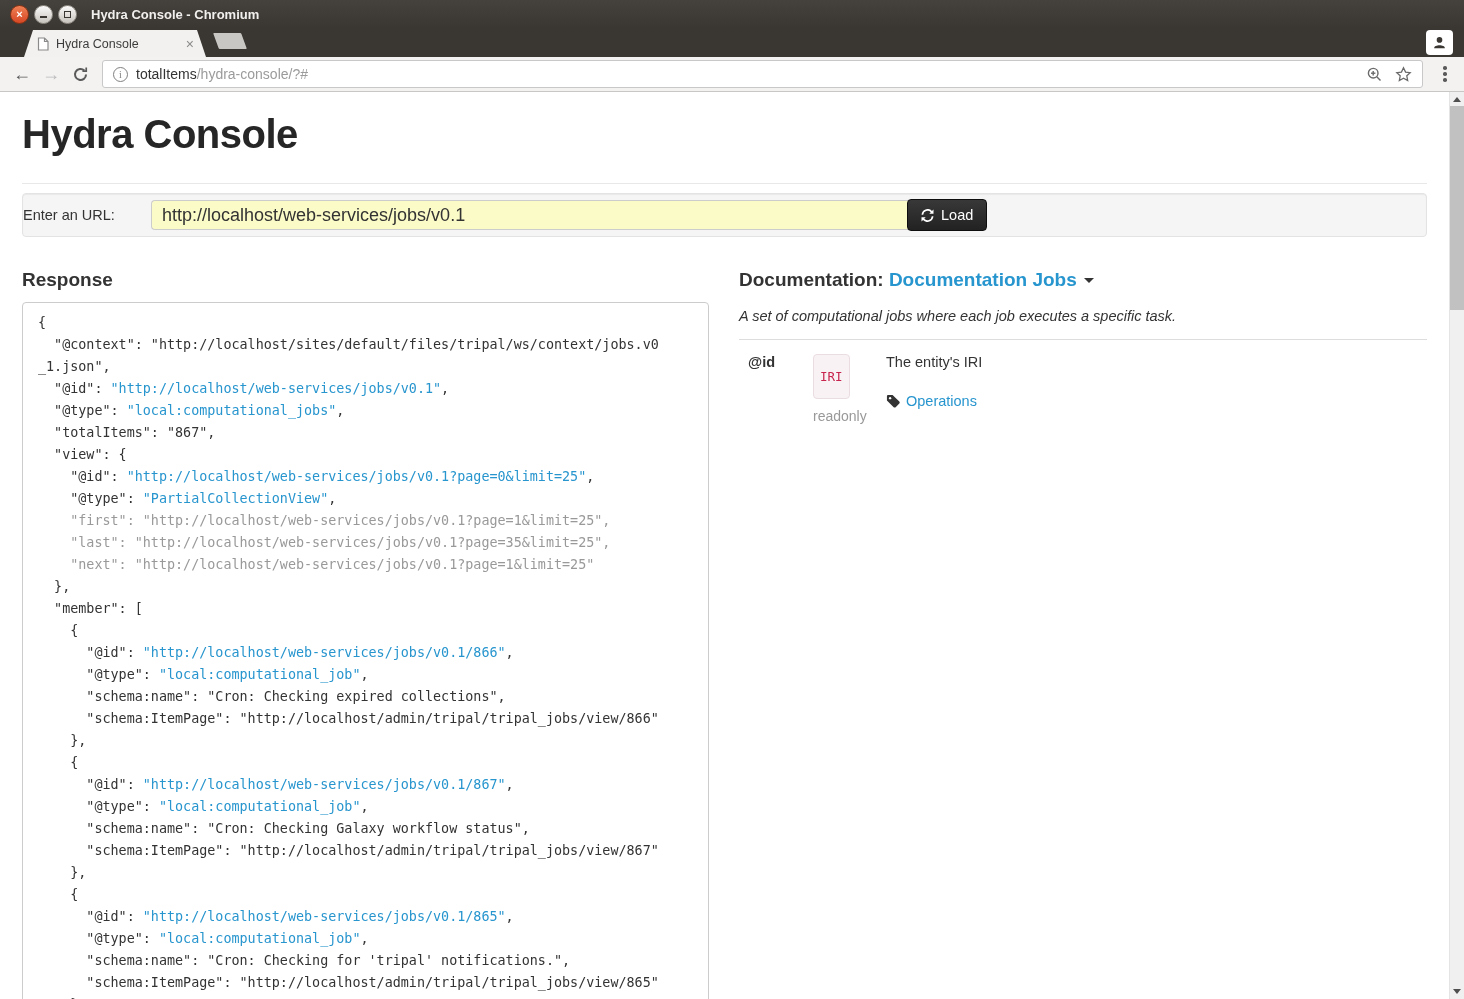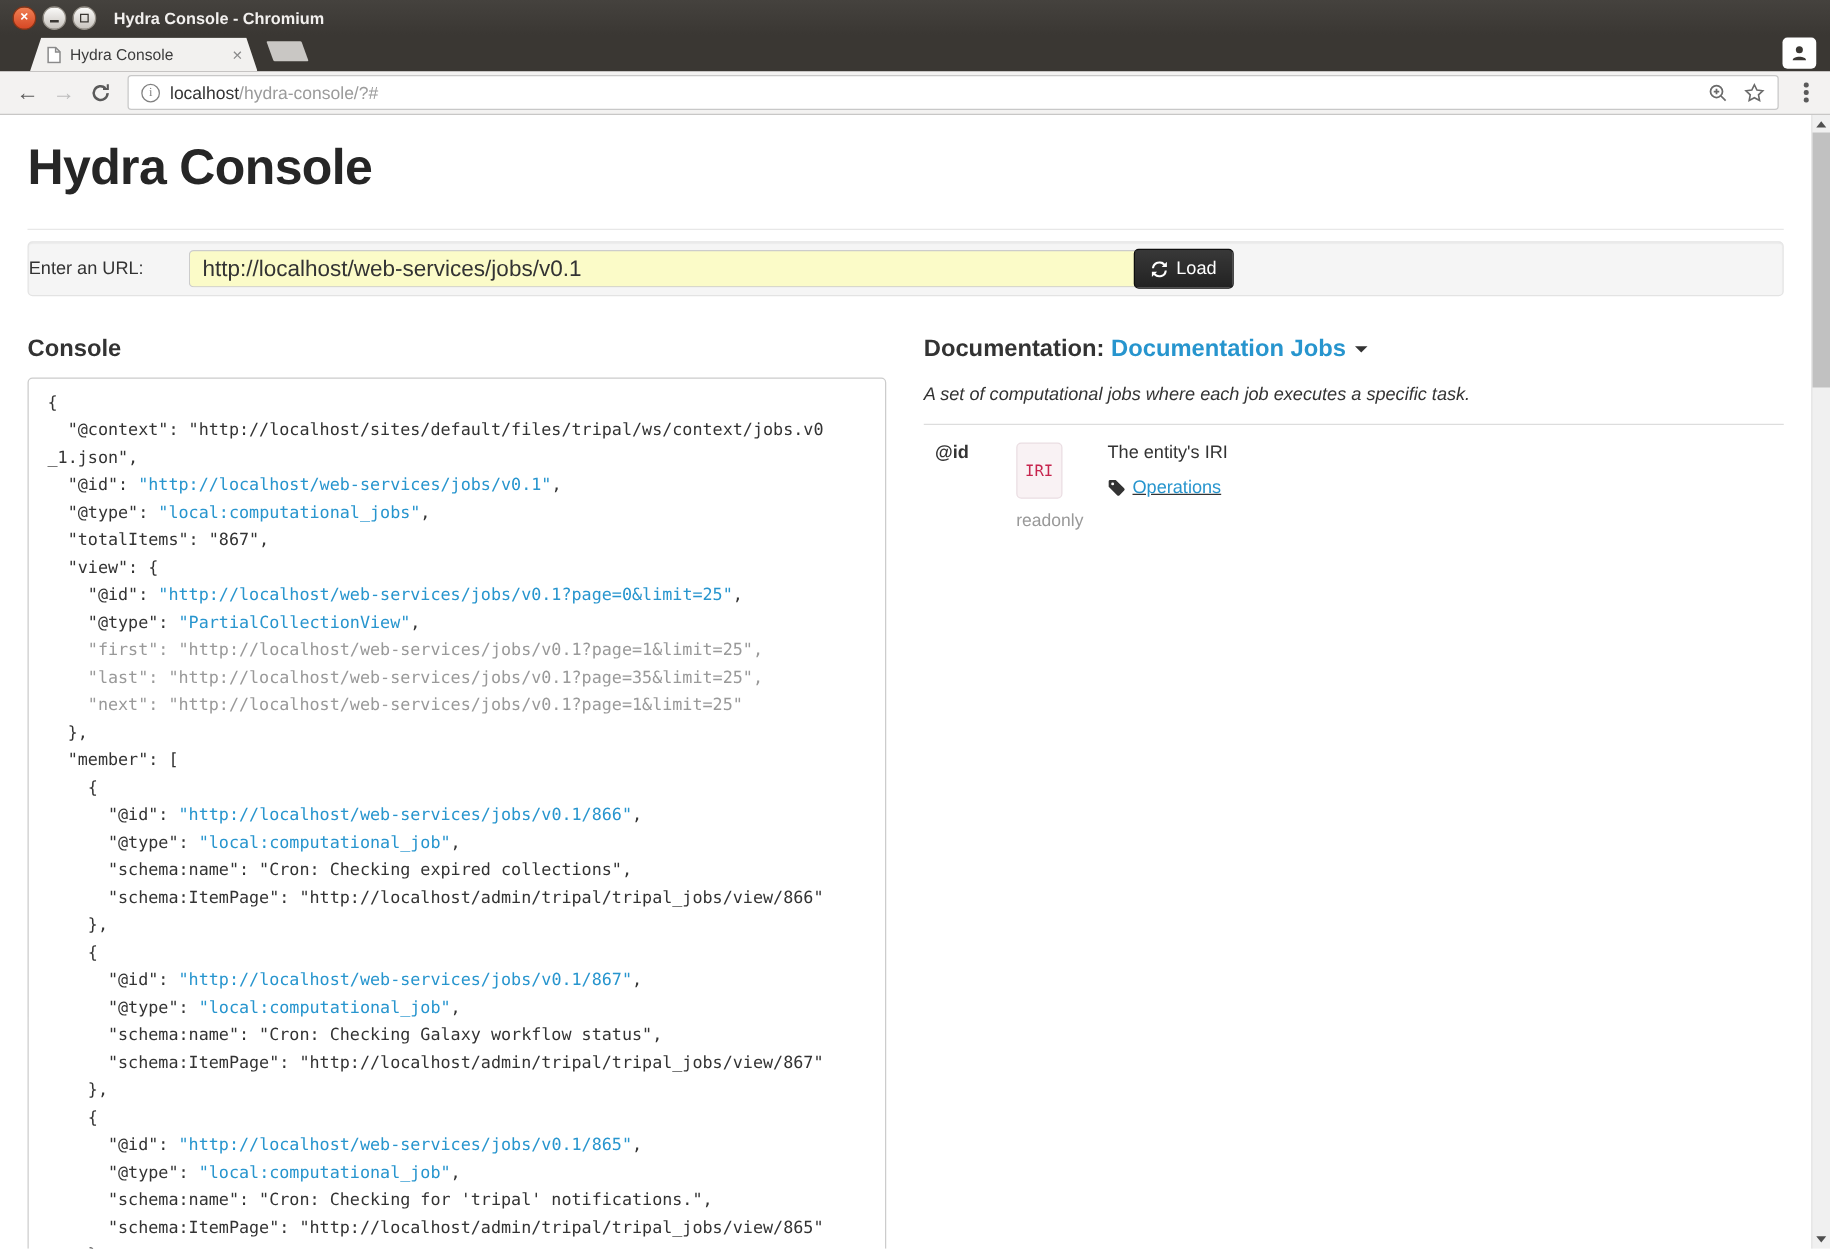--- a/index.html
+++ b/index.html
@@ -110,21 +110,21 @@
   .doc-rule { border: none; border-top: 1px solid #ddd; margin: 0; }
   .prop-row { display: grid; grid-template-columns: 74px 73px 1fr; padding-top: 14px; font-size: 14.5px; }
   .prop-name { font-weight: bold; padding-left: 9px; }
   .prop-type-badge {
     display: inline-block; font-family: "DejaVu Sans Mono", monospace; font-size: 12.5px;
     color: var(--badge-text); background: var(--badge-bg); border: 1px solid #eadde2;
     border-radius: 4px; padding: 14px 6px;
   }
   .prop-access { color: #999; font-size: 14px; margin-top: 9px; }
   .prop-desc { color: #333; }
-  .prop-ops { margin-top: 12px; display: flex; align-items: flex-end; gap: 5px; text-decoration: underline; }
+  .prop-ops { margin-top: 23px; display: flex; align-items: flex-end; gap: 5px; }
   .ops-link { color: var(--link); cursor: pointer; }
 
   
   .scrollbar {
     position: absolute; right: 0; top: 92px; width: 15px; height: 907px;
     background: #f0f0f0; border-left: 1px solid #e4e4e4;
   }
   .sb-arrow { position: absolute; left: 3px; width: 0; height: 0;
     border-left: 4.5px solid transparent; border-right: 4.5px solid transparent; }
   .sb-up { top: 5px; border-bottom: 5px solid #4f4f4f; }
@@ -167,21 +167,21 @@
   <div class="nav-btn">←</div>
   <div class="nav-btn disabled">→</div>
   <div class="nav-btn">
     <svg width="17" height="17" viewBox="0 0 16 16" fill="none" stroke="#5a5a5a" stroke-width="1.9">
       <path d="M13.2 8 a5.2 5.2 0 1 1-1.6-3.75"></path>
       <path d="M13.4 1.3 v3.6 h-3.6" stroke-width="1.6"></path>
     </svg>
   </div>
   <div class="omnibox">
     <span class="info-icon">i</span>
-    <span class="url-host">localhost</span>
+    <span class="url-host">totalItems</span>
       <span class="url-path">/hydra-console/?#</span>
     <span class="omni-spacer"></span>
     <span class="omni-icon">
       <svg width="17" height="17" viewBox="0 0 17 17" fill="none" stroke="#6a6a6a" stroke-width="1.4">
         <circle cx="7.2" cy="7.2" r="4.8"></circle>
         <line x1="10.8" y1="10.8" x2="14.5" y2="14.5"></line>
         <line x1="5" y1="7.2" x2="9.4" y2="7.2"></line>
         <line x1="7.2" y1="5" x2="7.2" y2="9.4"></line>
       </svg>
     </span>
@@ -209,21 +209,21 @@
       <svg width="13" height="13" viewBox="0 0 16 16" fill="#fff">
         <path d="M2.7 7 A5.4 5.4 0 0 1 12 3.9 L10.2 5.7 h5.2 V.5 l-1.9 1.9 A7.4 7.4 0 0 0 .7 7 z"></path>
         <path d="M13.3 9 A5.4 5.4 0 0 1 4 12.1 L5.8 10.3 H.6 v5.2 l1.9-1.9 A7.4 7.4 0 0 0 15.3 9 z"></path>
       </svg>
       <span>Load</span>
     </button>
   </div>
 
   <div class="columns">
     <div class="col-left">
-      <h2 class="section-heading">Console</h2>
+      <h2 class="section-heading">Response</h2>
       <div class="json-box"><div><span class="j-p">{</span></div><div><span class="j-p">  "@context": "http://localhost/sites/default/files/tripal/ws/context/jobs.v0</span></div><div><span class="j-p">_1.json",</span></div><div><span class="j-p">  "@id": </span><span class="j-l">"http://localhost/web-services/jobs/v0.1"</span><span class="j-p">,</span></div><div><span class="j-p">  "@type": </span><span class="j-l">"local:computational_jobs"</span><span class="j-p">,</span></div><div><span class="j-p">  "totalItems": "867",</span></div><div><span class="j-p">  "view": {</span></div><div><span class="j-p">    "@id": </span><span class="j-l">"http://localhost/web-services/jobs/v0.1?page=0&amp;limit=25"</span><span class="j-p">,</span></div><div><span class="j-p">    "@type": </span><span class="j-l">"PartialCollectionView"</span><span class="j-p">,</span></div><div><span class="j-m">    "first": "http://localhost/web-services/jobs/v0.1?page=1&amp;limit=25",</span></div><div><span class="j-m">    "last": "http://localhost/web-services/jobs/v0.1?page=35&amp;limit=25",</span></div><div><span class="j-m">    "next": "http://localhost/web-services/jobs/v0.1?page=1&amp;limit=25"</span></div><div><span class="j-p">  },</span></div><div><span class="j-p">  "member": [</span></div><div><span class="j-p">    {</span></div><div><span class="j-p">      "@id": </span><span class="j-l">"http://localhost/web-services/jobs/v0.1/866"</span><span class="j-p">,</span></div><div><span class="j-p">      "@type": </span><span class="j-l">"local:computational_job"</span><span class="j-p">,</span></div><div><span class="j-p">      "schema:name": "Cron: Checking expired collections",</span></div><div><span class="j-p">      "schema:ItemPage": "http://localhost/admin/tripal/tripal_jobs/view/866"</span></div><div><span class="j-p">    },</span></div><div><span class="j-p">    {</span></div><div><span class="j-p">      "@id": </span><span class="j-l">"http://localhost/web-services/jobs/v0.1/867"</span><span class="j-p">,</span></div><div><span class="j-p">      "@type": </span><span class="j-l">"local:computational_job"</span><span class="j-p">,</span></div><div><span class="j-p">      "schema:name": "Cron: Checking Galaxy workflow status",</span></div><div><span class="j-p">      "schema:ItemPage": "http://localhost/admin/tripal/tripal_jobs/view/867"</span></div><div><span class="j-p">    },</span></div><div><span class="j-p">    {</span></div><div><span class="j-p">      "@id": </span><span class="j-l">"http://localhost/web-services/jobs/v0.1/865"</span><span class="j-p">,</span></div><div><span class="j-p">      "@type": </span><span class="j-l">"local:computational_job"</span><span class="j-p">,</span></div><div><span class="j-p">      "schema:name": "Cron: Checking for 'tripal' notifications.",</span></div><div><span class="j-p">      "schema:ItemPage": "http://localhost/admin/tripal/tripal_jobs/view/865"</span></div><div><span class="j-p">    },</span></div></div>
     </div>
 
     <div class="col-right">
       <h2 class="section-heading">
         <span>Documentation:</span>
         <span class="doc-heading-link">Documentation Jobs</span><span class="caret-down"></span>
       </h2>
       <p class="doc-desc">A set of computational jobs where each job executes a specific task.</p>
       <hr class="doc-rule">

